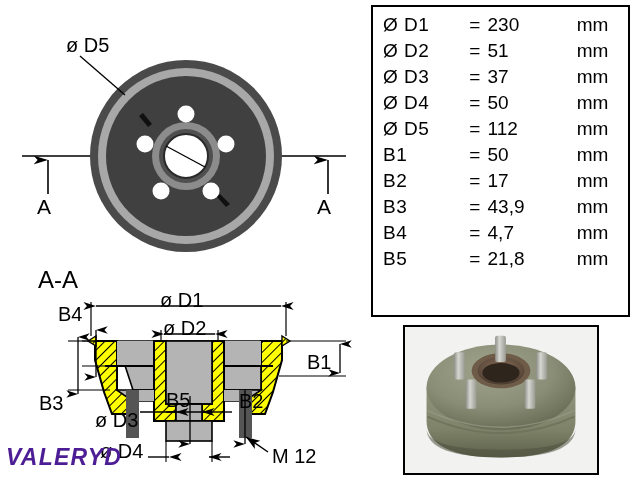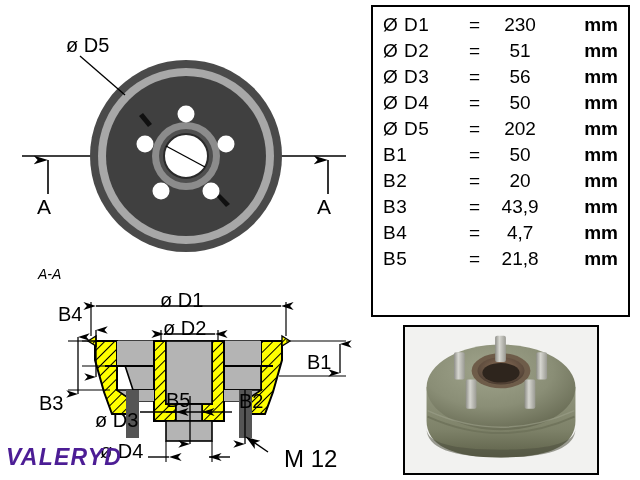--- a/index.html
+++ b/index.html
@@ -16,22 +16,22 @@
     padding:4px 10px 0 10px;
   }
   #spec-table table{width:100%;border-collapse:collapse;}
   #spec-table td{
     font-size:19px;line-height:1;color:#000;padding:3.5px 0;
     font-family:"Liberation Sans","DejaVu Sans",sans-serif;
     white-space:nowrap;
   }
   .c-sym{text-align:left;width:84px;letter-spacing:0.5px;}
   .c-eq{text-align:center;width:28px;}
-  .c-val{text-align:center;width:70px;padding-right:6px !important;margin-top:36px;}
-  .c-unit{text-align:right;width:54px;padding-left:8px !important;font-weight:bold;}
+  .c-val{text-align:left;width:70px;padding-right:6px !important;margin-top:36px;}
+  .c-unit{text-align:center;width:54px;padding-left:8px !important;}
 
   
   #photo-panel{
     position:absolute;left:403px;top:325px;width:196px;height:150px;
     border:2px solid #000;background:#fff;box-sizing:border-box;
     overflow:hidden;
   }
   #photo-panel svg{display:block;width:100%;height:100%;}
 
   
@@ -44,31 +44,31 @@
 
   
   .dtxt{
     position:absolute;color:#000;
     font-family:"Liberation Sans","DejaVu Sans",sans-serif;
     white-space:nowrap;
   }
   #label-d5{left:66px;top:34px;font-size:20px;}
   #label-a-left{left:37px;top:195px;font-size:21px;}
   #label-a-right{left:317px;top:195px;font-size:21px;}
-  #label-section{left:38px;top:266px;font-size:14px;font-style:italic;}
+  #label-section{left:38px;top:266px;font-size:24px;}
   #label-d1{left:160px;top:289px;font-size:20px;}
   #label-d2{left:163px;top:317px;font-size:20px;}
   #label-b4{left:58px;top:303px;font-size:20px;}
   #label-b3{left:39px;top:392px;font-size:20px;}
   #label-b1{left:307px;top:351px;font-size:20px;}
   #label-b5{left:166px;top:389px;font-size:20px;}
   #label-b2{left:239px;top:390px;font-size:20px;}
   #label-d3{left:95px;top:409px;font-size:20px;}
   #label-d4{left:100px;top:440px;font-size:20px;}
-  #label-m12{left:284px;top:445px;font-size:24px;}
+  #label-m12{left:272px;top:445px;font-size:20px;}
 </style>
 </head>
 <body>
 
 <div class="stage">
 
   <svg class="layer" viewBox="0 0 640 480">
     <defs>
 
       <pattern id="hatch" width="7" height="7" patternUnits="userSpaceOnUse" patternTransform="rotate(45)">
@@ -225,45 +225,45 @@
         </tr>
         <tr>
           <td class="c-sym">Ø D2</td>
           <td class="c-eq">=</td>
           <td class="c-val">51</td>
           <td class="c-unit">mm</td>
         </tr>
         <tr>
           <td class="c-sym">Ø D3</td>
           <td class="c-eq">=</td>
-          <td class="c-val">56</td>
+          <td class="c-val">37</td>
           <td class="c-unit">mm</td>
         </tr>
         <tr>
           <td class="c-sym">Ø D4</td>
           <td class="c-eq">=</td>
           <td class="c-val">50</td>
           <td class="c-unit">mm</td>
         </tr>
         <tr>
           <td class="c-sym">Ø D5</td>
           <td class="c-eq">=</td>
-          <td class="c-val">202</td>
+          <td class="c-val">112</td>
           <td class="c-unit">mm</td>
         </tr>
         <tr>
           <td class="c-sym">B1</td>
           <td class="c-eq">=</td>
           <td class="c-val">50</td>
           <td class="c-unit">mm</td>
         </tr>
         <tr>
           <td class="c-sym">B2</td>
           <td class="c-eq">=</td>
-          <td class="c-val">20</td>
+          <td class="c-val">17</td>
           <td class="c-unit">mm</td>
         </tr>
         <tr>
           <td class="c-sym">B3</td>
           <td class="c-eq">=</td>
           <td class="c-val">43,9</td>
           <td class="c-unit">mm</td>
         </tr>
         <tr>
           <td class="c-sym">B4</td>

